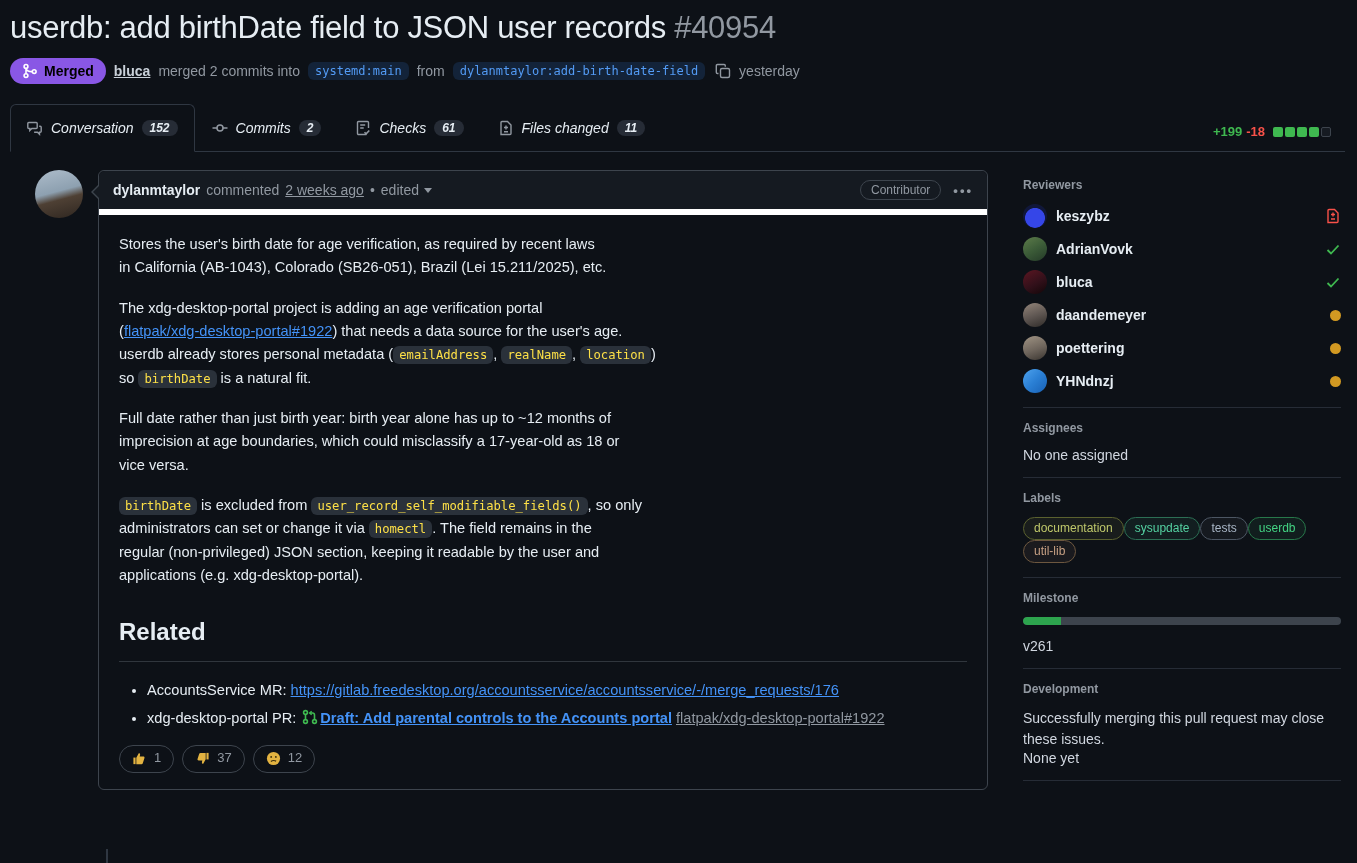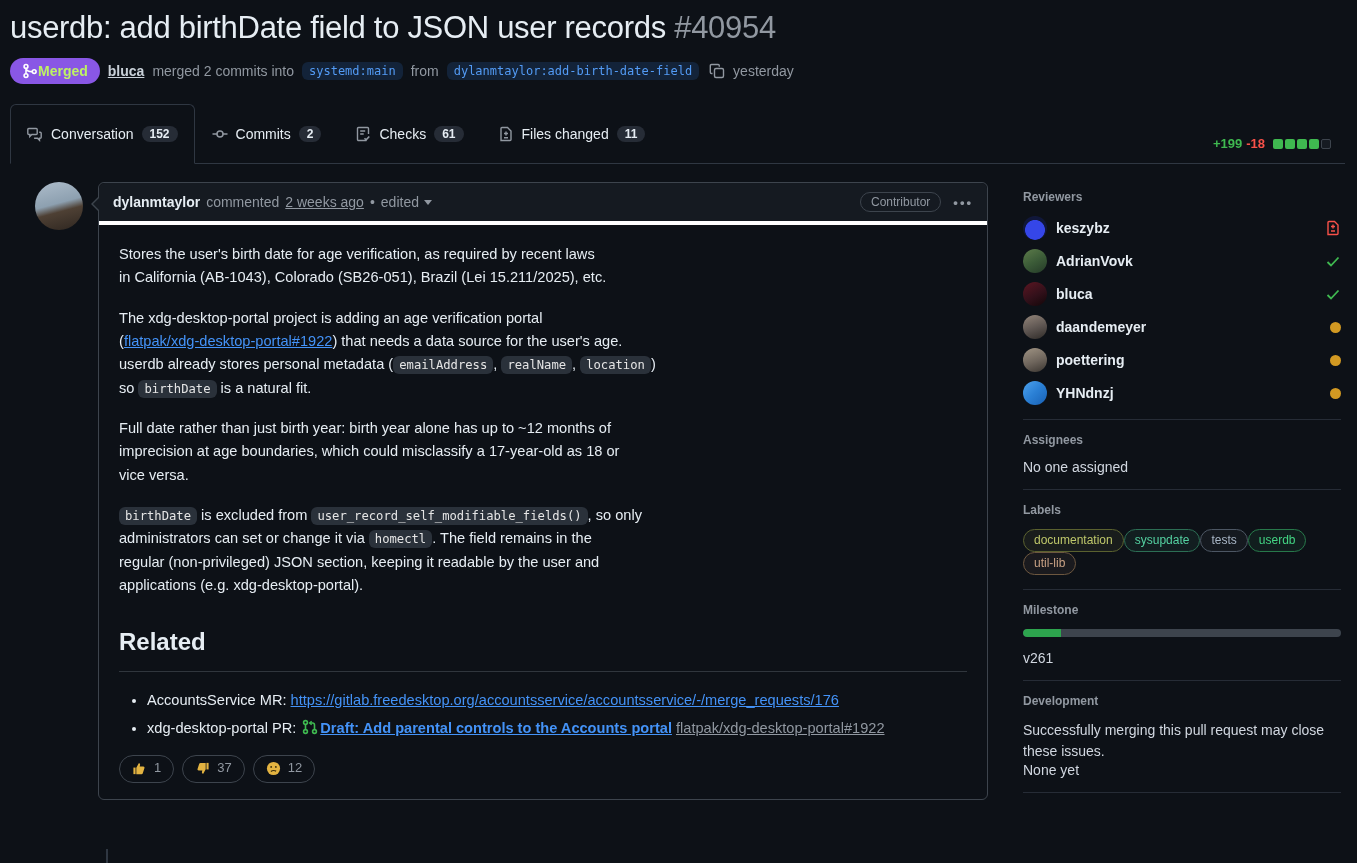--- a/index.html
+++ b/index.html
@@ -10,38 +10,38 @@
     font-family:"Liberation Sans", sans-serif;
     position:relative;
   }
   .container { padding:10px 12px 0 10px; }
 
   
   .pr-title { font-size:31px; font-weight:400; letter-spacing:-0.3px; color:#e6edf3; margin-bottom:12px; }
   .pr-title .pr-number { color:#9198a1; font-weight:400; }
   .pr-meta { display:flex; align-items:center; gap:8px; font-size:14px; color:#9198a1; margin-bottom:20px; flex-wrap:nowrap; }
   .merged-badge {
-    display:inline-flex; align-items:center; 
-    background:#8957e5; color:#bef264; font-size:14px; font-weight:600;
+    display:inline-flex; align-items:center; gap:6px;
+    background:#8957e5; color:#000000; font-size:14px; font-weight:600;
     border-radius:999px; padding:5px 12px;
   }
   .author-link { color:#c9d1d9; font-weight:600; text-decoration:underline; cursor:pointer; }
   .branch-pill {
     font-family:"DejaVu Sans Mono", monospace; font-size:12px;
     color:#539bf5; background:rgba(56,139,253,0.15);
     border-radius:6px; padding:2px 7px; cursor:pointer;
   }
   .copy-btn { display:inline-flex; cursor:pointer; color:#9198a1; margin-left:2px; }
 
   
   .tab-bar { display:flex; align-items:flex-end; border-bottom:1px solid #2f3742; padding-right:14px; }
   .tab {
     display:flex; align-items:center; gap:8px;
-    padding:21px 16px; font-size:14px; color:#e6edf3; cursor:pointer;
-    border:1px solid transparent; margin-bottom:-1px;
+    padding:15px 16px; font-size:14px; color:#e6edf3; cursor:pointer;
+    border:1px solid transparent; margin-bottom:-1px;font-style:italic;
   }
   .tab.active {
     border-color:#2f3742; border-bottom-color:#0d1117;
     border-radius:6px 6px 0 0; background:#0d1117;
   }
   .tab .t-icon { color:#9198a1; display:inline-flex; }
   .tab-count {
     background:#262c36; color:#e6edf3; font-size:12px; font-weight:600;
     border-radius:999px; padding:1px 8px; min-width:20px; text-align:center;
   }
@@ -63,21 +63,21 @@
   .av-keszybz { background:radial-gradient(circle at 50% 58%, #3546e8 52%, #10173a 56%); }
   .av-adrianvovk { background:linear-gradient(150deg,#5d7c4a 0%,#3c5c38 50%,#243a28 100%); }
   .av-bluca { background:linear-gradient(150deg,#5c1622 0%,#32101a 55%,#120608 100%); }
   .av-daandemeyer { background:linear-gradient(160deg,#93857a 0%,#5c5450 55%,#2f2b28 100%); }
   .av-poettering { background:linear-gradient(160deg,#a09484 0%,#6e655c 55%,#3a3530 100%); }
   .av-yhndnzj { background:linear-gradient(135deg,#4da3ee 0%,#2a7fd4 50%,#1860b4 100%); }
 
   
   .comment-card { width:890px; border:1px solid #3d444d; border-radius:6px; position:relative; }
   .comment-header {
-    background:#151a21; border-bottom:4px solid #ffffff;
+    background:#151a21; border-bottom:6px solid #ffffff;
     border-radius:6px 6px 0 0;
     display:flex; align-items:center; gap:6px;
     padding:9px 14px; font-size:14px; color:#9198a1; position:relative;
   }
   .comment-header::before {
     content:""; position:absolute; left:-8px; top:13px;
     border-style:solid; border-width:8px 8px 8px 0; border-color:transparent #3d444d transparent transparent;
   }
   .comment-header::after {
     content:""; position:absolute; left:-6.5px; top:14.5px;
@@ -92,21 +92,21 @@
   .kebab { color:#9198a1; font-size:13px; letter-spacing:2px; cursor:pointer; font-weight:700; }
 
   .comment-body { padding:18px 20px 16px 20px; font-size:14.6px; line-height:1.6; color:#e6edf3; }
   .md p { white-space:pre-line; margin-bottom:17px; }
   .md h2 {
     font-size:24px; font-weight:600; margin-top:26px; margin-bottom:17px;
     padding-bottom:9px; border-bottom:1px solid #30363d;
   }
   .inline-code {
     font-family:"DejaVu Sans Mono", monospace; font-size:12.2px;
-    background:#2a313a; border-radius:6px; padding:2px 6px; color:#e5e5e5;
+    background:#2a313a; border-radius:6px; padding:2px 6px; color:#fde047;
     white-space:nowrap;
   }
   a.md-link { color:#4493f8; text-decoration:underline; cursor:pointer; }
   a.md-link.bold { font-weight:700; }
   .ref-muted { color:#9198a1; text-decoration:underline; cursor:pointer; }
   .md ul { list-style:disc outside; padding-left:28px; margin-bottom:14px; }
   .md li { margin:5px 0; }
   .md li::marker { color:#e6edf3; }
   .pr-inline-icon { display:inline-flex; vertical-align:-2px; margin:0 2px; }
 

